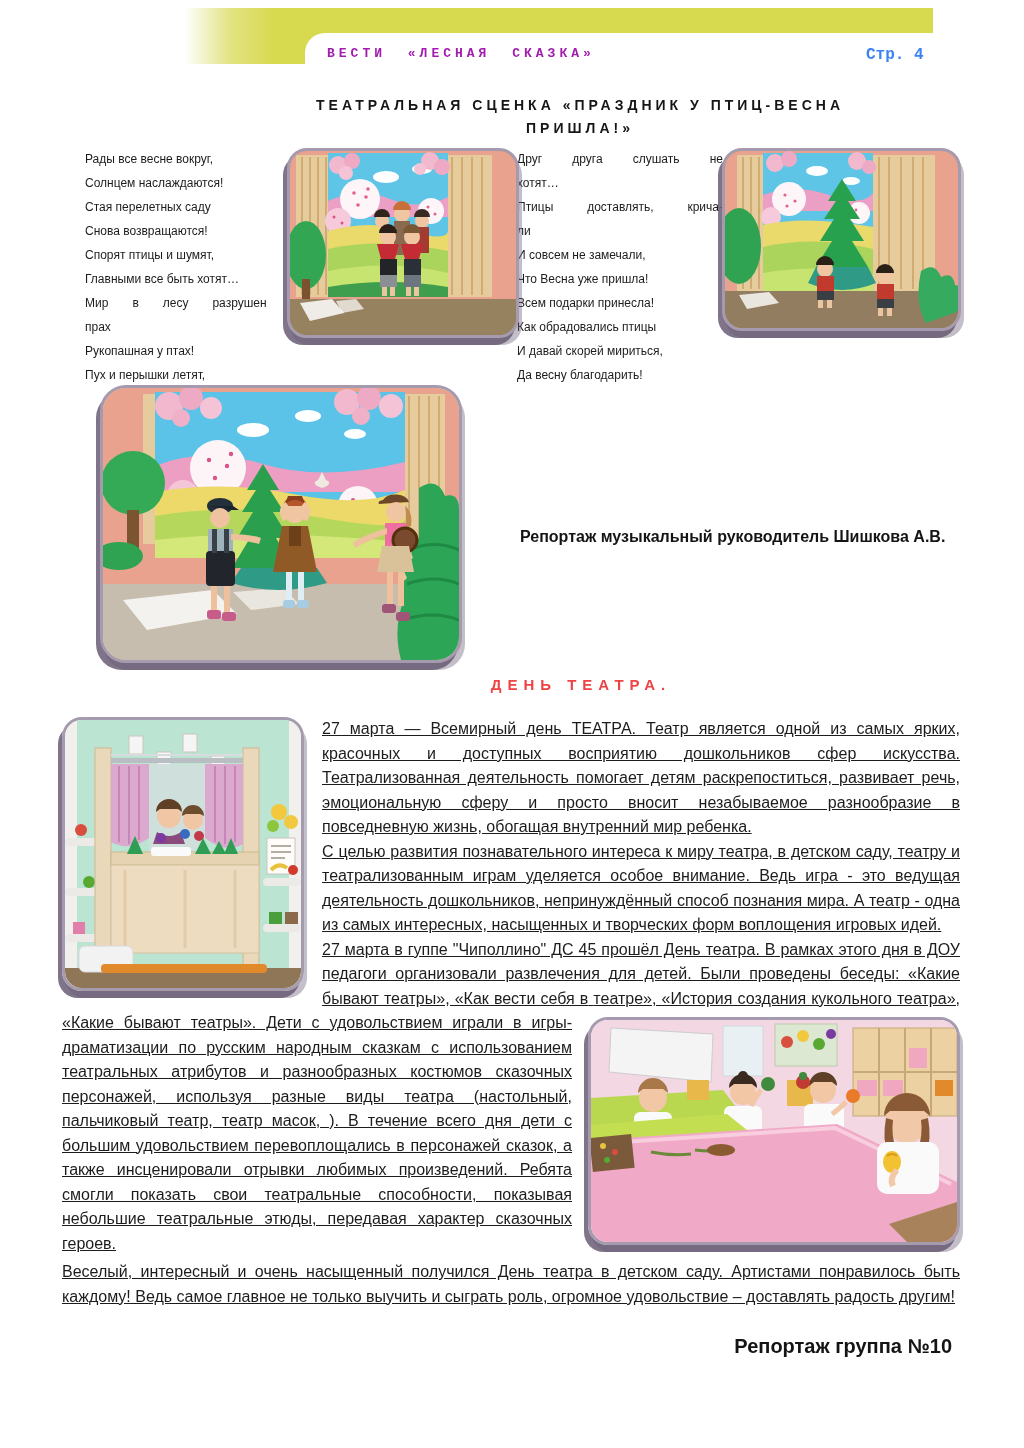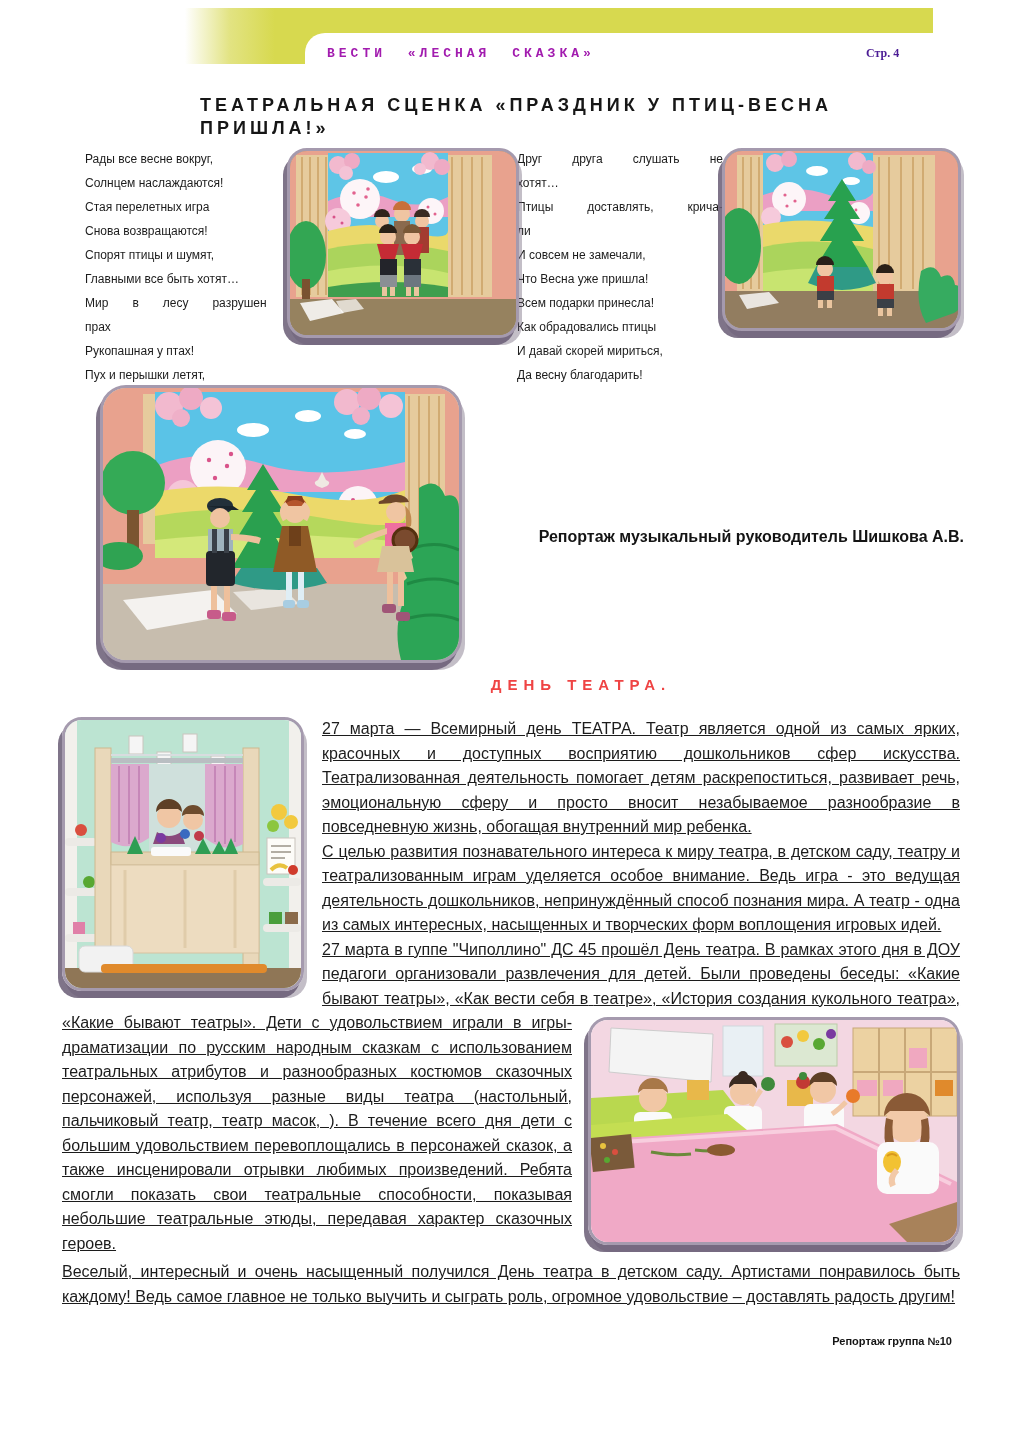--- a/index.html
+++ b/index.html
@@ -16,34 +16,34 @@
     position:absolute;top:33px;left:305px;width:719px;height:44px;
     background:#ffffff;border-top-left-radius:20px;
   }
   .masthead-title{
     position:absolute;top:46px;left:327px;
     font-family:"Liberation Mono", monospace;font-weight:bold;font-size:13px;
     letter-spacing:4px;word-spacing:10px;color:#a21caf;white-space:nowrap;
   }
   .page-number{
     position:absolute;top:46px;left:866px;
-    font-family:Liberation Serif, serif;font-weight:bold;font-size:12px;color:#4c1d95;
+    font-family:Liberation Mono, monospace;font-weight:bold;font-size:16px;color:#3b82f6;
   }
   
   .article1-title{
-    position:absolute;top:94px;left:200px;width:760px;text-align:left;
-    font-weight:bold;font-size:18px;letter-spacing:4px;line-height:23px;color:#161616;
+    position:absolute;top:94px;left:200px;width:760px;text-align:center;
+    font-weight:bold;font-size:14px;letter-spacing:4px;line-height:23px;color:#161616;
   }
   .poem{font-size:12px;line-height:24px;color:#1c1c1c;}
   .poem-left{position:absolute;top:147px;left:85px;width:212px;}
   .poem-right{position:absolute;top:147px;left:517px;width:206px;}
   .poem-line{white-space:nowrap;}
   .poem-line.stretch{white-space:normal;text-align:justify;text-align-last:justify;}
   .byline1{
-    position:absolute;top:528px;left:520px;width:444px;text-align:right;
+    position:absolute;top:528px;left:520px;width:444px;text-align:left;
     font-weight:bold;font-size:16px;color:#141414;
   }
   
   .photo{
     position:absolute;border:3px solid #a59aae;border-radius:20px;overflow:hidden;
     box-shadow:-4px 7px 0 rgba(104,92,116,0.85), 3px 7px 0 rgba(104,92,116,0.4);
     background:#ddd;
   }
   .photo svg{display:block;width:100%;height:100%;}
   .photo-stage-group{top:148px;left:287px;width:226px;height:184px;}
@@ -59,21 +59,21 @@
   .photo-classroom{float:right;width:366px;height:222px;margin:6px 0 10px 16px;}
   
   .article2{position:absolute;top:676px;left:62px;width:898px;}
   .article2-title{
     font-weight:bold;font-size:15px;letter-spacing:6px;color:#ef4444;
     text-align:center;padding-left:140px;margin:0 0 24px 0;
   }
   .body-text{font-size:16px;line-height:24.5px;text-align:justify;margin:0;color:#1c1c1c;text-decoration:underline;}
   .closing{clear:both;margin-top:4px;}
   .byline2{
-    text-align:right;font-weight:bold;font-size:11px;color:#141414;
+    text-align:right;font-weight:bold;font-size:20px;color:#141414;
     margin-top:26px;padding-right:8px;
   }
 </style>
 </head>
 <body>
 
 <div class="page">
 
   <div class="header-band"></div>
   <div class="header-notch"></div>
@@ -81,21 +81,21 @@
   <div class="page-number">Стр. 4</div>
 
   <div class="article1-title">
     <div>ТЕАТРАЛЬНАЯ СЦЕНКА «ПРАЗДНИК У ПТИЦ-ВЕСНА</div>
     <div>ПРИШЛА!»</div>
   </div>
 
   <div class="poem poem-left">
     <div class="poem-line">Рады все весне вокруг,</div>
     <div class="poem-line">Солнцем наслаждаются!</div>
-    <div class="poem-line">Стая перелетных игра</div>
+    <div class="poem-line">Стая перелетных саду</div>
     <div class="poem-line">Снова возвращаются!</div>
     <div class="poem-line">Спорят птицы и шумят,</div>
     <div class="poem-line">Главными все быть хотят…</div>
     <div class="poem-line stretch">Мир в лесу разрушен в</div>
     <div class="poem-line">прах</div>
     <div class="poem-line">Рукопашная у птах!</div>
     <div class="poem-line">Пух и перышки летят,</div>
   </div>
 
   <div class="poem poem-right">

